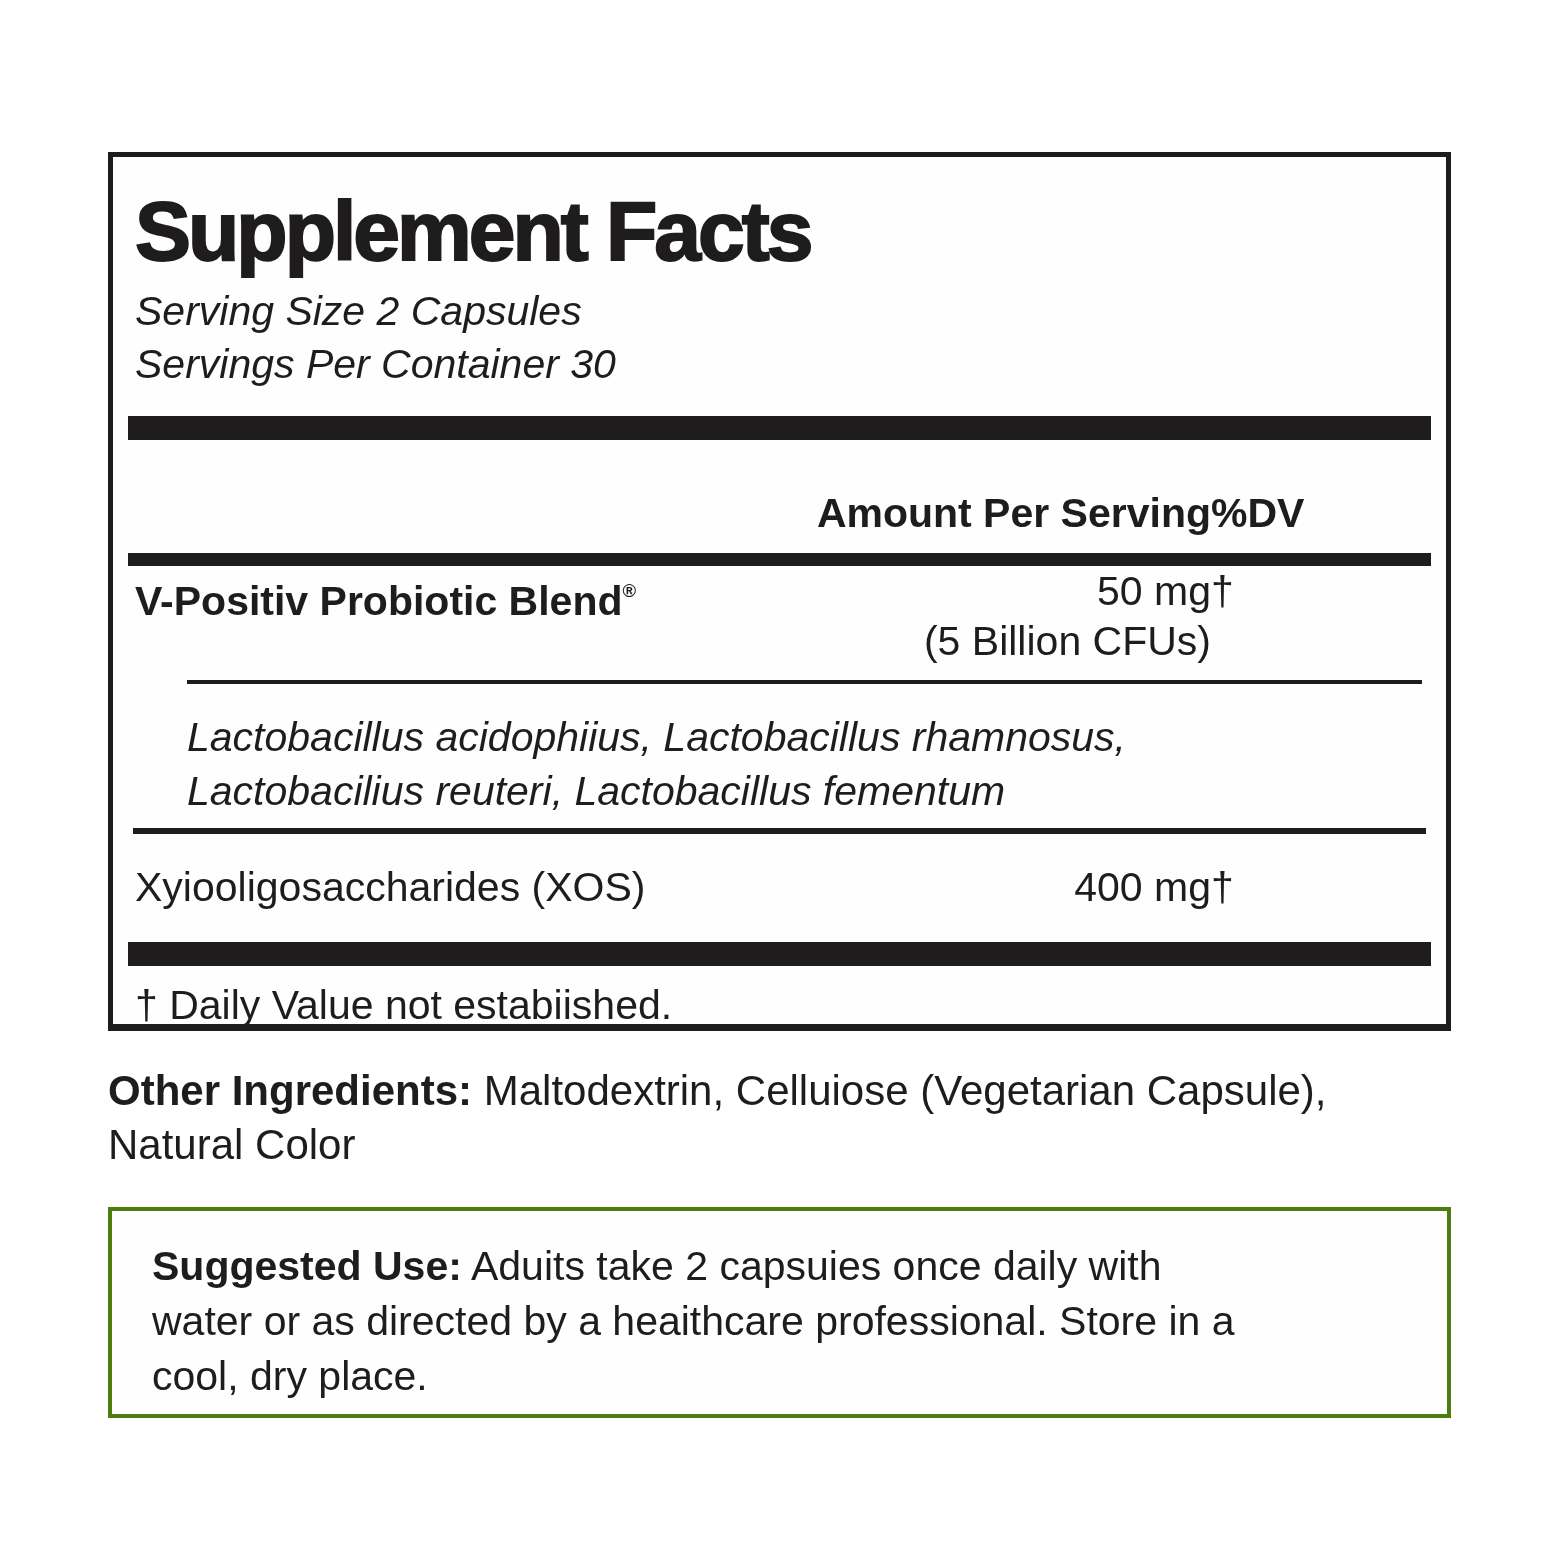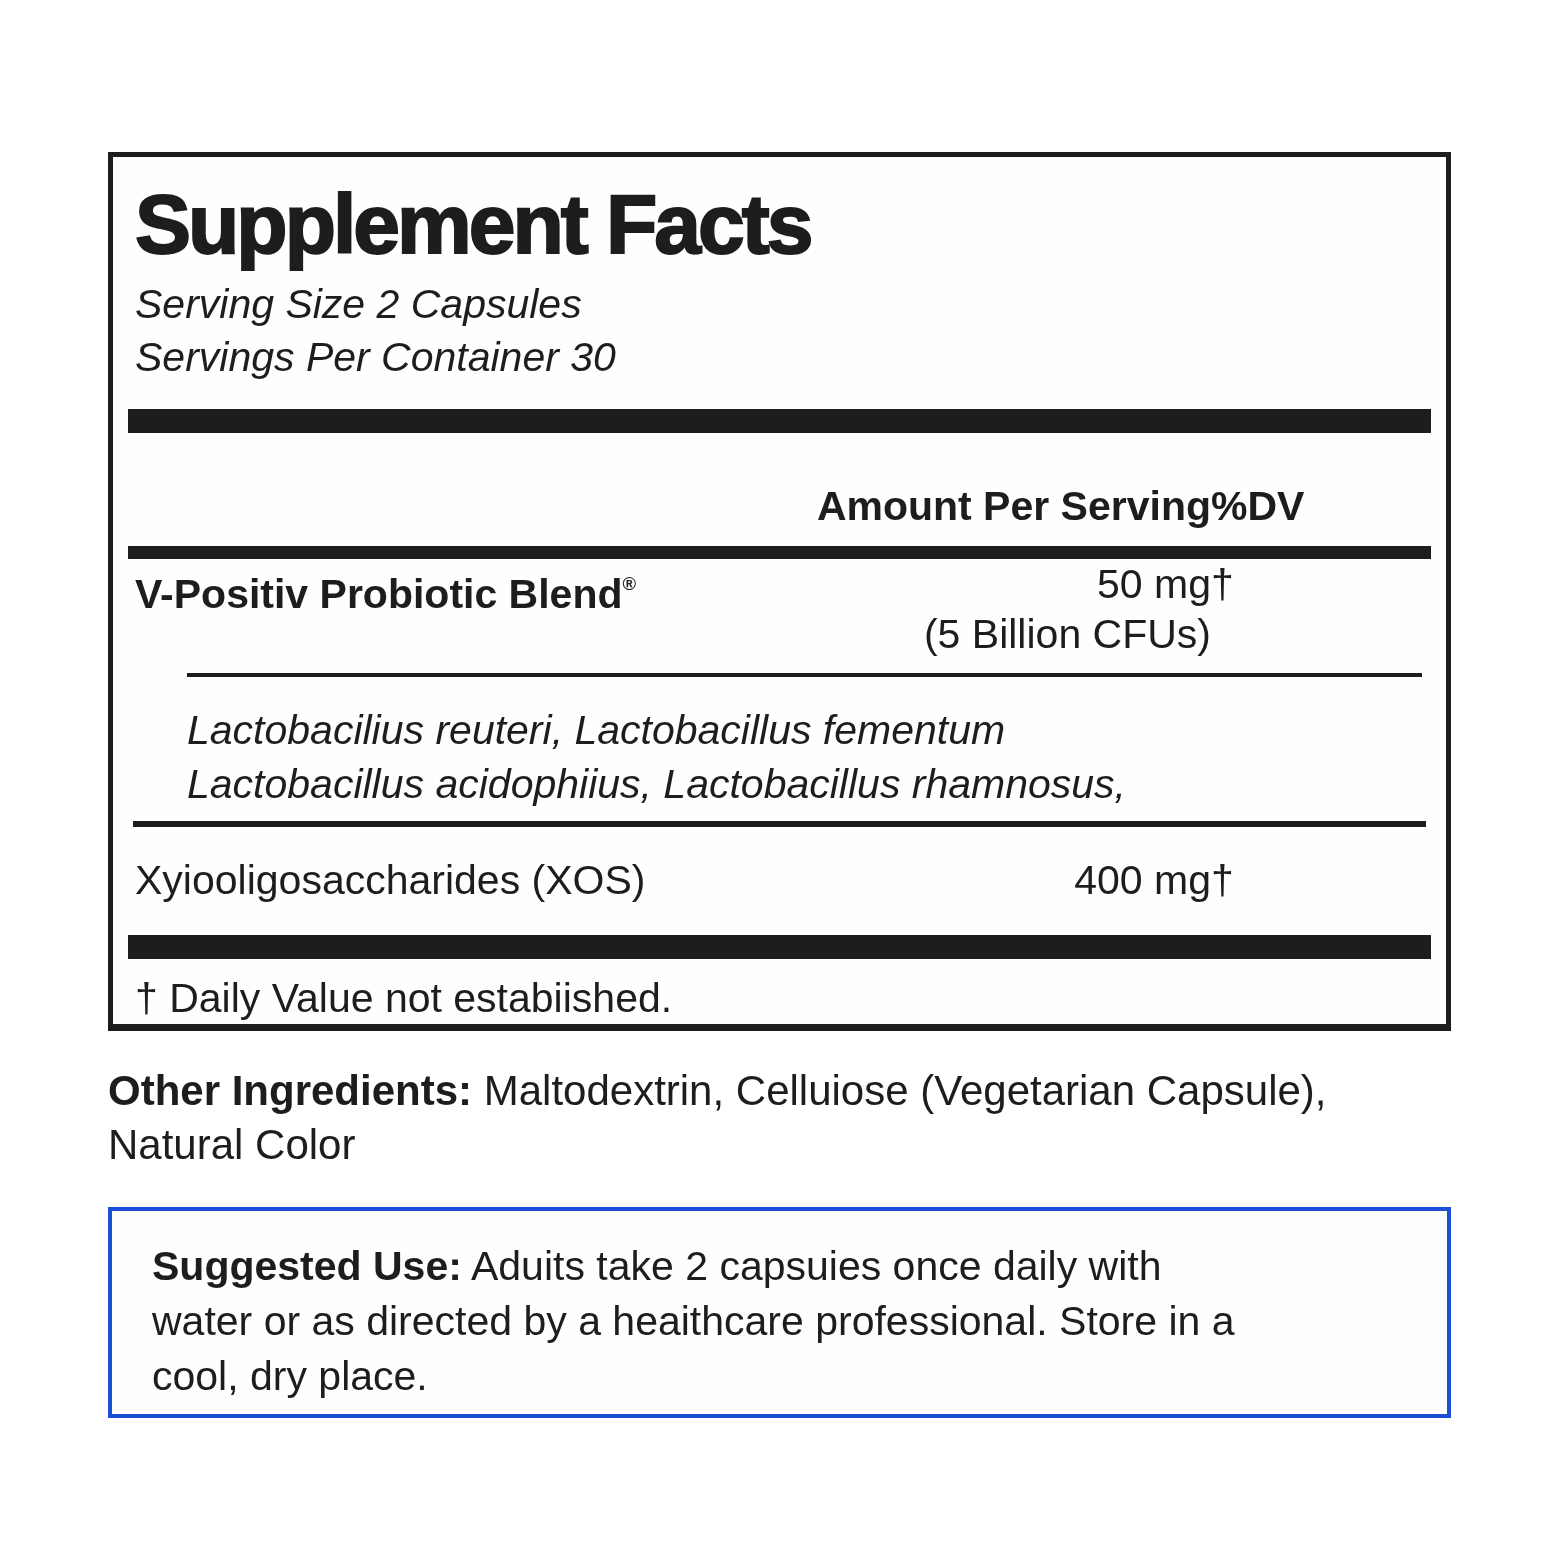--- a/index.html
+++ b/index.html
@@ -15,21 +15,21 @@
   .facts-box {
     position: absolute; left: 108px; top: 152px;
     width: 1343px; height: 879px;
     box-sizing: border-box;
     border: 5px solid #1e1c1c;
     border-bottom-width: 7px;
     background: #fffefe;
     padding: 0 22px;
   }
   .title {
-    margin-top: 25px;
+    margin-top: 32px;
     font-size: 84px; font-weight: bold;
     letter-spacing: -3px; line-height: 1.0;
     -webkit-text-stroke: 2px #1e1c1c;
   }
   .serving-block { margin-top: 12px; font-size: 41px; line-height: 53px; font-style: italic; }
 
   .bar { background: #1e1c1c; margin-left: -7px; margin-right: -7px; }
   .bar-thick-top { height: 24px; margin-top: 25px; }
   .bar-mid { height: 13px; }
   .bar-thick-bottom { height: 24px; }
@@ -55,21 +55,21 @@
 
   
   .other-ingredients {
     position: absolute; left: 108px; top: 1064px; width: 1370px;
     font-size: 42px; line-height: 54px;
   }
   .suggested-box {
     position: absolute; left: 108px; top: 1207px;
     width: 1343px; height: 211px;
     box-sizing: border-box;
-    border: 4px solid #1d4ed8;
+    border: 4px solid #4d7c0f;
     background: #fffefe;
     padding: 28px 44px 0 40px;
     font-size: 41px; line-height: 55px;
   }
   .bold { font-weight: bold; }
 </style>
 </head>
 <body>
 
 <div class="canvas">
@@ -98,22 +98,22 @@
       <div class="cell-amount">
         <div>50 mg</div>
         <div>(5 Billion CFUs)</div>
       </div>
       <div class="cell-dv">†</div>
     </div>
 
     <div class="divider divider-indent"></div>
 
     <div class="strains">
+      <div>Lactobacillus acidophiius, Lactobacillus rhamnosus,</div>
       <div>Lactobacilius reuteri, Lactobacillus fementum</div>
-      <div>Lactobacillus acidophiius, Lactobacillus rhamnosus,</div>
     </div>
 
     <div class="divider divider-full"></div>
 
     <div class="grid row row-xos">
       <div>Xyiooligosaccharides (XOS)</div>
       <div class="cell-amount">400 mg</div>
       <div class="cell-dv">†</div>
     </div>
 

